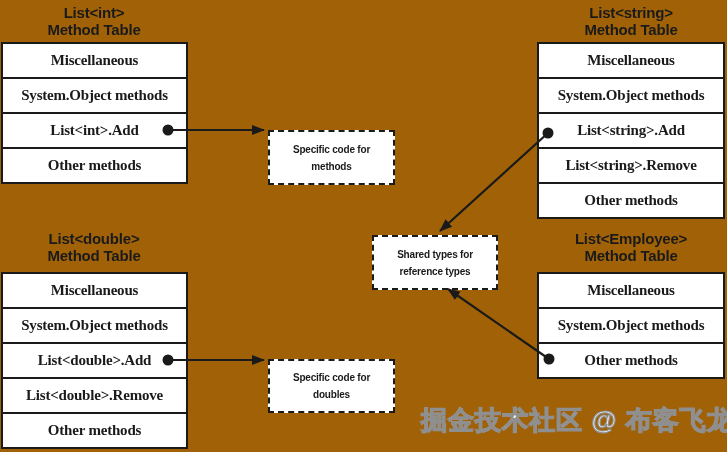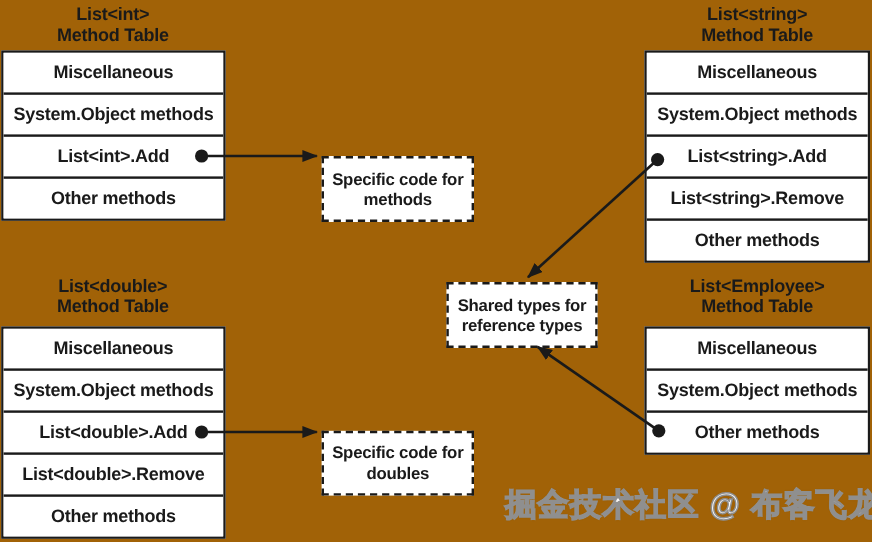--- a/index.html
+++ b/index.html
@@ -6,31 +6,31 @@
   .canvas{
     position:relative;width:727px;height:452px;background:#a16207;
     font-family:"Liberation Sans",sans-serif;color:#1a1a1a;overflow:hidden;
   }
   .tbl-title{
     position:absolute;width:200px;text-align:center;
     font-size:15px;font-weight:bold;line-height:17px;letter-spacing:-0.2px;z-index:2;
   }
   .mtable{
     position:absolute;border:2px solid #1a1a1a;background:#fff;
-    box-sizing:border-box;z-index:1;
+    box-sizing:border-box;z-index:1;font-family:Liberation Serif, serif;
   }
   .mrow{
     height:33px;display:flex;align-items:center;justify-content:center;
     font-size:15px;font-weight:bold;letter-spacing:-0.2px;background:#fff;
   }
   .mrow + .mrow{border-top:2px solid #1a1a1a;}
   .codebox{
     position:absolute;border:2px dashed #1a1a1a;background:#fff;box-sizing:border-box;
     display:flex;flex-direction:column;align-items:center;justify-content:center;
-    font-size:14px;font-weight:bold;line-height:17px;text-align:center;
+    font-size:10px;font-weight:bold;line-height:17px;text-align:center;
     letter-spacing:-0.2px;z-index:2;
   }
   .arrows{position:absolute;left:0;top:0;width:727px;height:452px;pointer-events:none;z-index:4;}
   .watermark{
     position:absolute;left:421px;top:403px;white-space:nowrap;
     font-size:26px;font-weight:bold;letter-spacing:1px;
     color:rgba(255,255,255,0.95);
     -webkit-text-stroke:1.2px #8f8f8f;
     text-shadow:0 0 1px rgba(110,110,110,0.55);
     z-index:10;

